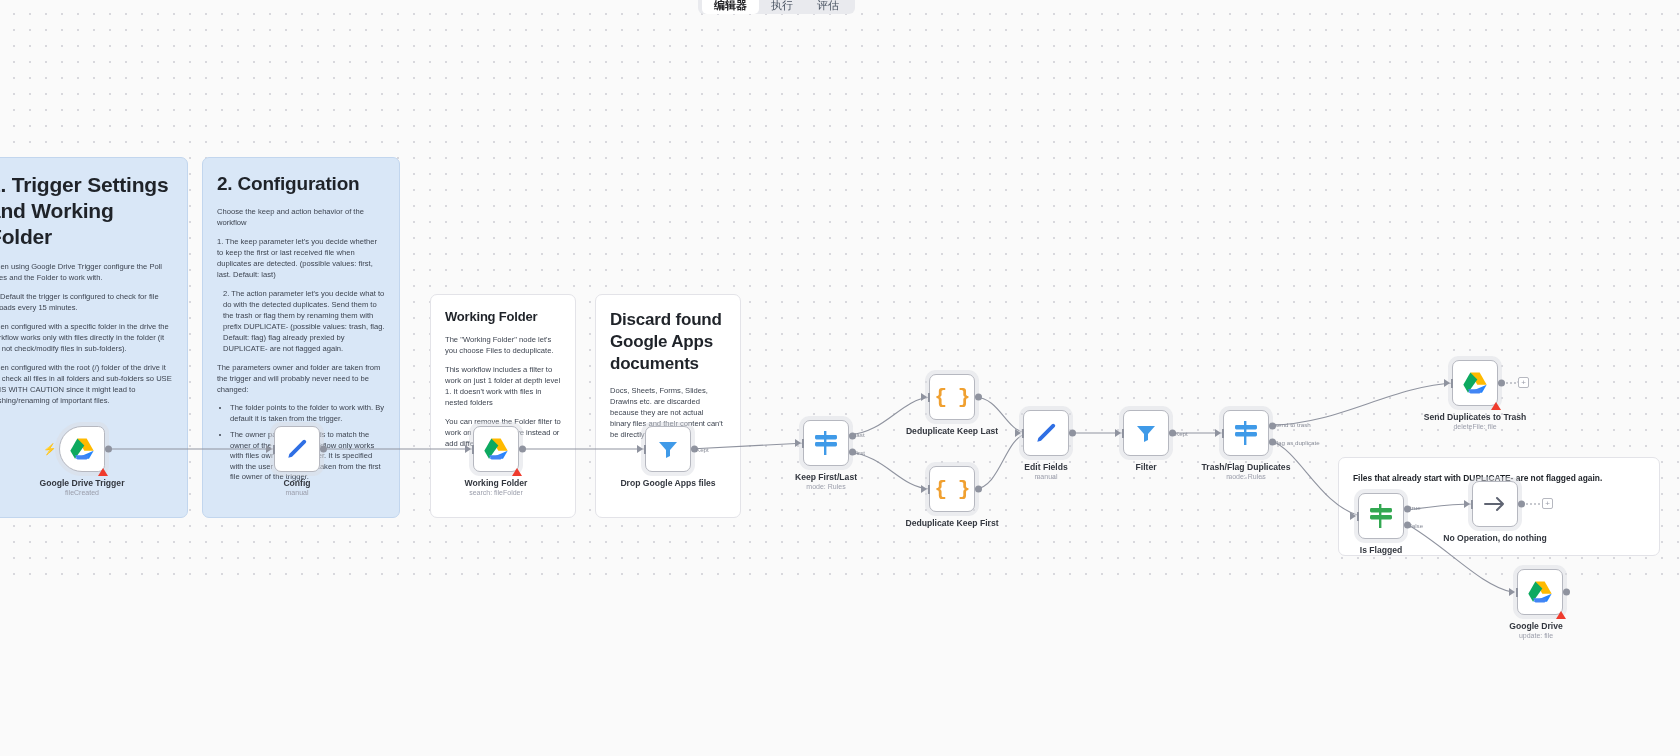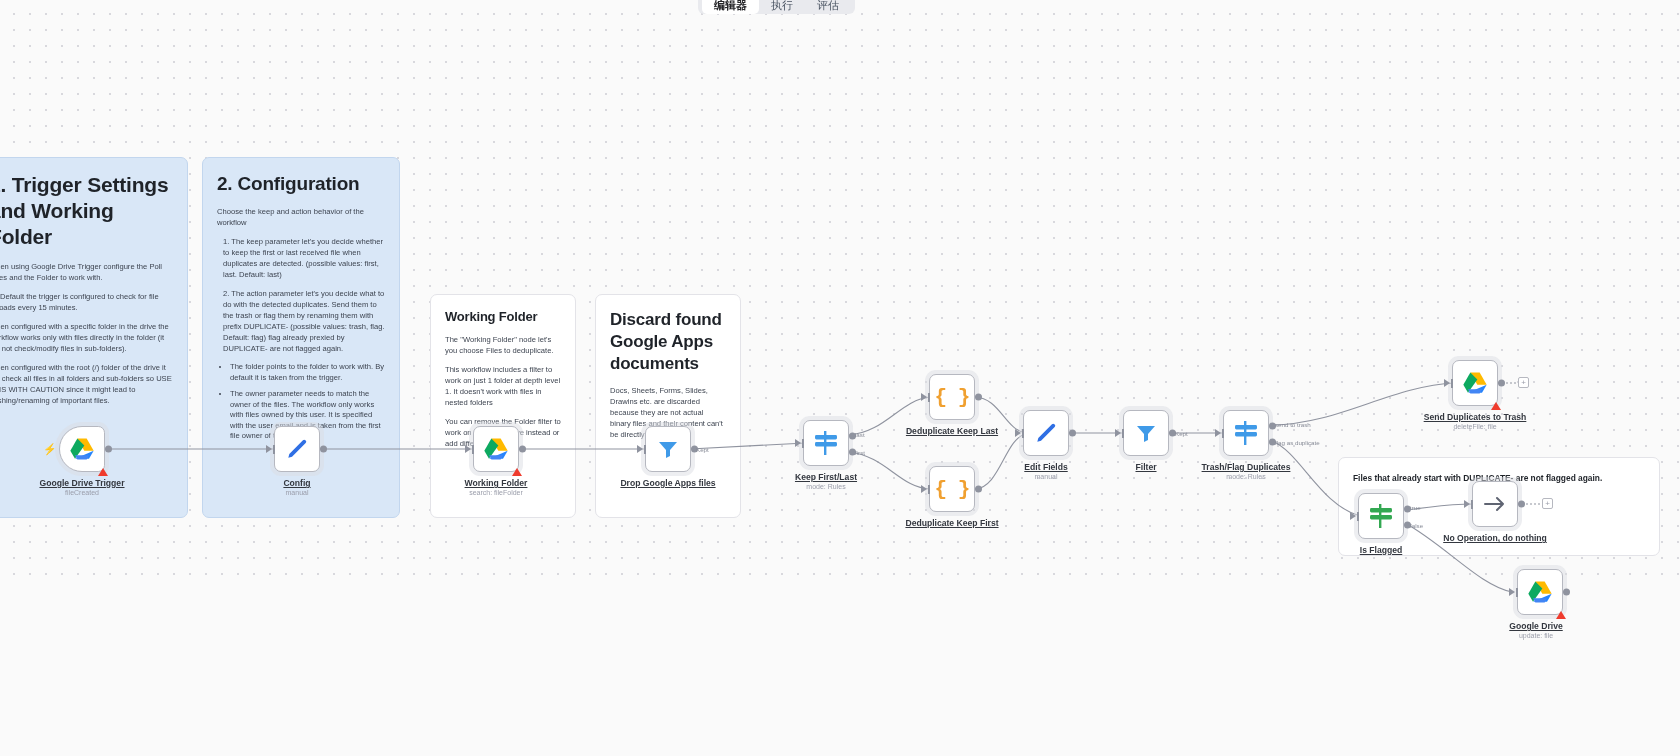--- a/index.html
+++ b/index.html
@@ -87,21 +87,20 @@
   .node.trigger .box {
     border-top-left-radius: 24px;
     border-bottom-left-radius: 24px;
   }
   .node .label {
     position: absolute; top: 52px; left: 50%;
     transform: translateX(-50%);
     white-space: nowrap;
     font-size: 8.6px; color: #33373f; font-weight: 600;
     text-align: center;
-    text-decoration: underline;
   }
   .node .sublabel {
     position: absolute; top: 63px; left: 50%;
     transform: translateX(-50%);
     white-space: nowrap;
     font-size: 7px; color: #9a9daa;
     text-align: center;
   }
 
   
@@ -182,22 +181,23 @@
     <h1 class="big">1. Trigger Settings and Working Folder</h1>
     <p>When using Google Drive Trigger configure the Poll times and the Folder to work with.</p>
     <p>By Default the trigger is configured to check for file uploads every 15 minutes.</p>
     <p>When configured with a specific folder in the drive the workflow works only with files directly in the folder (it will not check/modify files in sub-folders).</p>
     <p>When configured with the root (/) folder of the drive it will check all files in all folders and sub-folders so USE THIS WITH CAUTION since it might lead to trashing/renaming of important files.</p>
   </div>
 
   <div class="sticky blue" style="left:202px; top:157px; width:198px; height:361px;">
     <h1>2. Configuration</h1>
     <p>Choose the keep and action behavior of the workflow</p>
-    <p style="margin-left:6px">1. The keep parameter let's you decide whether to keep the first or last received file when duplicates are detected. (possible values: first, last. Default: last)</p>
+    <p style="">1. The keep parameter let's you decide whether to keep the first or last received file when duplicates are detected. (possible values: first, last. Default: last)</p>
     <p style="margin-left:6px">2. The action parameter let's you decide what to do with the detected duplicates. Send them to the trash or flag them by renaming them with prefix DUPLICATE- (possible values: trash, flag. Default: flag) flag already prexied by DUPLICATE- are not flagged again.</p>
+    <p>The parameters owner and folder are taken from the trigger and will probably never need to be changed:</p>
     <ul>
       <li>The folder points to the folder to work with. By default it is taken from the trigger.</li>
       <li>The owner parameter needs to match the owner of the files. The workflow only works with files owned by this user. It is specified with the user email and is taken from the first file owner of the trigger.</li>
     </ul>
   </div>
 
   <div class="sticky white" style="left:430px; top:294px; width:146px; height:224px;">
     <h1 style="font-size:13px; line-height:16px; margin-bottom:9px;">Working Folder</h1>
     <p>The "Working Folder" node let's you choose Files to deduplicate.</p>
     <p>This workflow includes a filter to work on just 1 folder at depth level 1. It doesn't work with files in nested folders</p>

